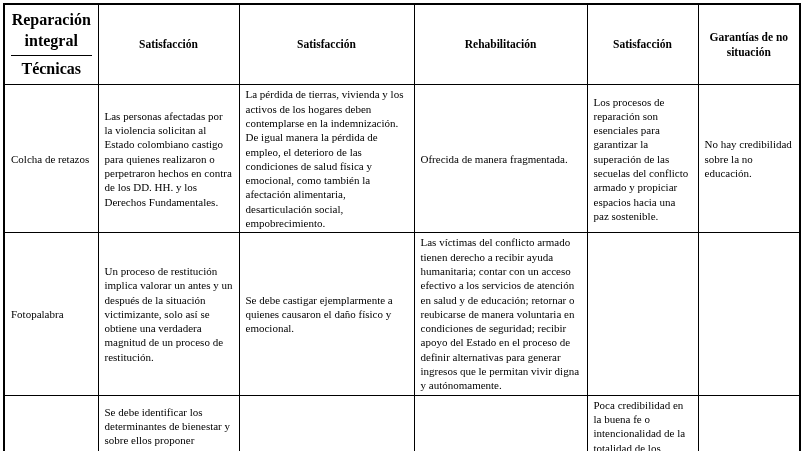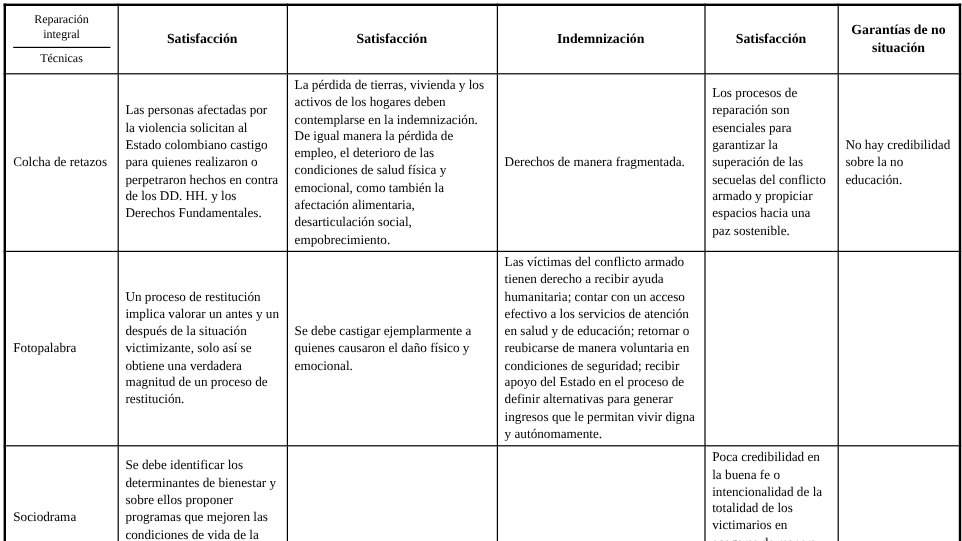--- a/index.html
+++ b/index.html
@@ -46,22 +46,22 @@
   .corner-inner {
     display: flex;
     flex-direction: column;
     height: 100%;
   }
   .corner-top, .corner-bottom {
     flex: 1;
     display: flex;
     align-items: center;
     justify-content: center;
-    font-weight: normal;
-    font-size: 10px;
+    font-weight: bold;
+    font-size: 16px;
     padding: 3px 4px;
     text-align: center;
   }
   .corner-top {
     border-bottom: 1px solid #000000;
   }
   td.rowlabel {
     font-weight: normal;
     font-size: 11.5px;
     padding-left: 5px;
@@ -86,30 +86,30 @@
   <tbody>
     <tr class="hdr">
       <td class="corner">
         <div class="corner-inner">
           <div class="corner-top">Reparación integral</div>
           <div class="corner-bottom">Técnicas</div>
         </div>
       </td>
       <th>Satisfacción</th>
       <th>Satisfacción</th>
-      <th>Indemnización</th>
+      <th>Rehabilitación</th>
       <th>Satisfacción</th>
       <th>Garantías de no situación</th>
     </tr>
 
     <tr class="r0">
       <td class="rowlabel">Colcha de retazos</td>
       <td>Las personas afectadas por la violencia solicitan al Estado colombiano castigo para quienes realizaron o perpetraron hechos en contra de los DD. HH. y los Derechos Fundamentales.</td>
       <td>La pérdida de tierras, vivienda y los activos de los hogares deben contemplarse en la indemnización. De igual manera la pérdida de empleo, el deterioro de las condiciones de salud física y emocional, como también la afectación alimentaria, desarticulación social, empobrecimiento.</td>
-      <td>Derechos de manera fragmentada.</td>
+      <td>Ofrecida de manera fragmentada.</td>
       <td>Los procesos de reparación son esenciales para garantizar la superación de las secuelas del conflicto armado y propiciar espacios hacia una paz sostenible.</td>
       <td>No hay credibilidad sobre la no educación.</td>
     </tr>
 
     <tr class="r1">
       <td class="rowlabel">Fotopalabra</td>
       <td>Un proceso de restitución implica valorar un antes y un después de la situación victimizante, solo así se obtiene una verdadera magnitud de un proceso de restitución.</td>
       <td>Se debe castigar ejemplarmente a quienes causaron el daño físico y emocional.</td>
       <td>Las víctimas del conflicto armado tienen derecho a recibir ayuda humanitaria; contar con un acceso efectivo a los servicios de atención en salud y de educación; retornar o reubicarse de manera voluntaria en condiciones de seguridad; recibir apoyo del Estado en el proceso de definir alternativas para generar ingresos que le permitan vivir digna y autónomamente.</td>
       <td></td>

